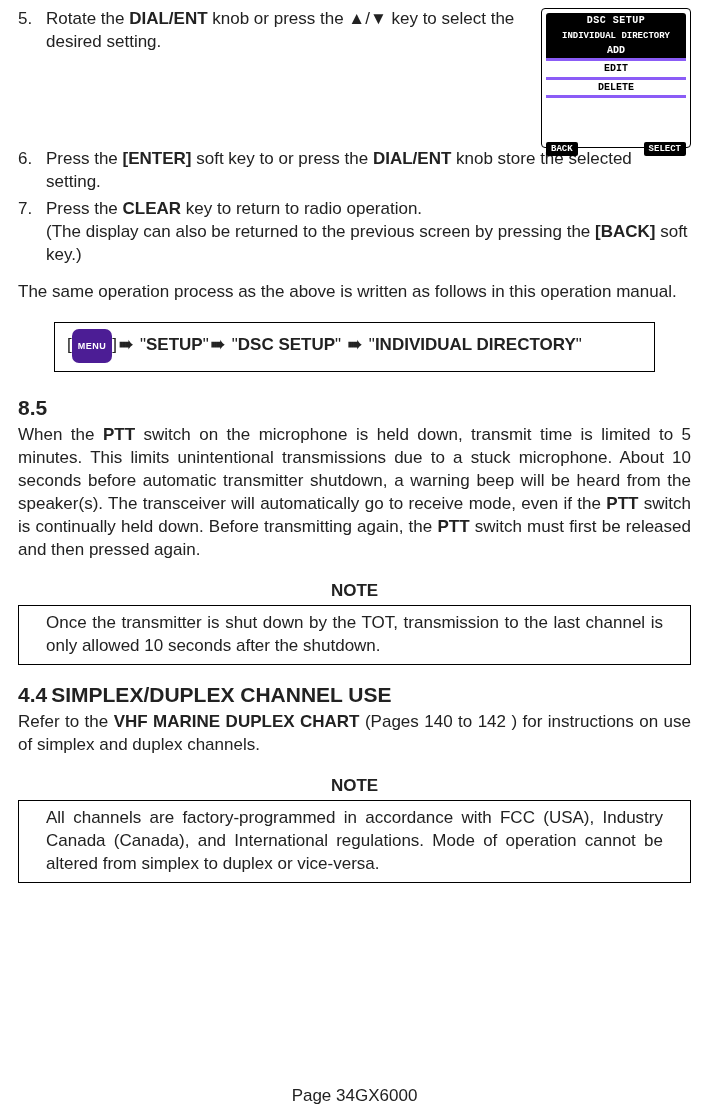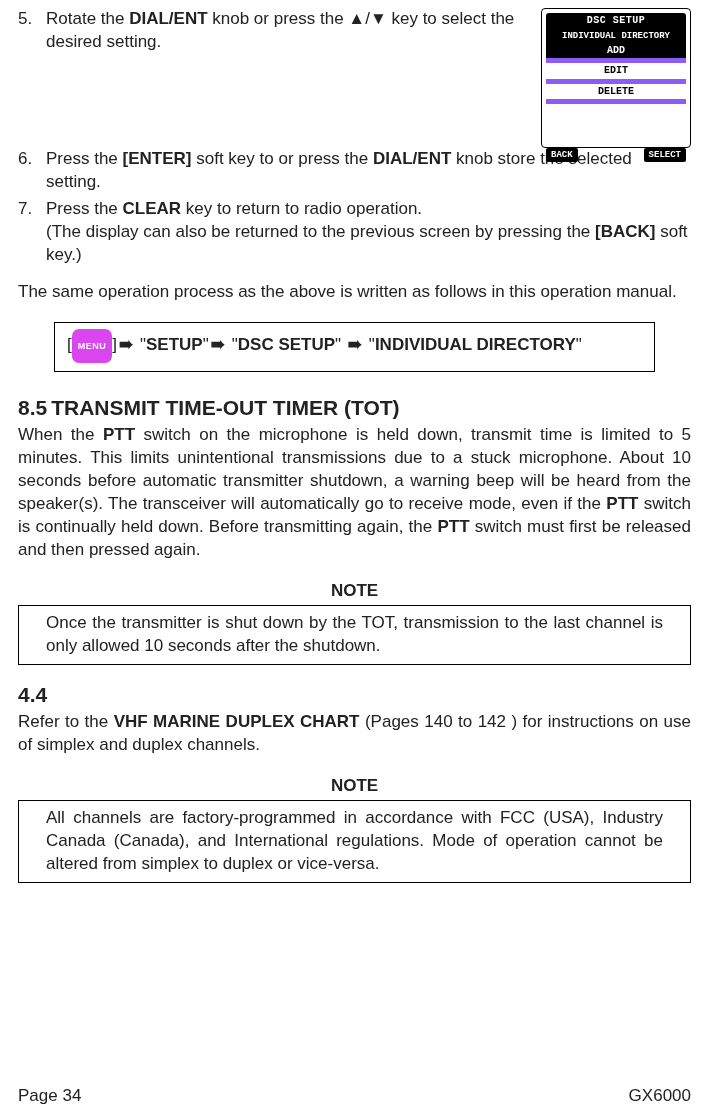--- a/index.html
+++ b/index.html
@@ -31,56 +31,56 @@
     background: #000; color: #fff; text-align: center;
     padding: 1px 0; border-radius: 3px 3px 0 0;
     letter-spacing: 0.5px; font-size: 10px;
   }
   .lcd .subtitle {
     background: #000; color: #fff; text-align: center;
     font-size: 9px; padding: 1px 0; margin-top: 0;
   }
   .lcd .item {
     text-align: center; padding: 1px 0;
-    border-bottom: 5px solid #8b5cf6; font-size: 10px;
+    border-bottom: 3px solid #8b5cf6; font-size: 10px;
   }
   .lcd .item.sel {
     background: #000; color: #fff;
   }
   .lcd .softkeys {
     display: flex; justify-content: space-between;
     position: relative; top: 44px;
   }
   .lcd .sk {
     background: #000; color: #fff; font-size: 9px;
     padding: 1px 5px; border-radius: 2px;
   }
   .lcd-inner { height: 100%; position: relative; }
 
   .breadcrumb-box {
     border: 1.5px solid #000; padding: 6px 12px 8px 12px;
     margin: 10px 36px 22px 36px;
   }
   .menu-pill {
-    display: inline-block; background: #d946ef; color: #fff;
+    display: inline-block; background: #4c1d95; color: #fff;
     font-size: 9px; font-weight: bold; padding: 11px 6px;
     border-radius: 7px; vertical-align: 1px; letter-spacing: 0.5px;
   }
   .arrow { display: inline-block; margin: 0 2px; font-weight: bold; }
 
   h2.sec { font-size: 21px; font-weight: bold; margin: 16px 0 2px 0; display: flex; gap: 4px; }
   .sec .num { }
   .para { text-align: justify; margin: 0 0 18px 0; }
 
   .note-label { text-align: center; font-weight: bold; margin: 2px 0 2px 0; }
   .note-box { border: 1.5px solid #000; padding: 6px 27px; margin: 0 0 16px 0; text-align: justify; }
 
   .footer {
     position: absolute; bottom: 10px; left: 18px; right: 18px;
-    display: flex; justify-content: space-between; align-items: baseline;
+    display: flex; justify-content: center; align-items: baseline;
     font-size: 17px;
   }
   .footer .brand {
     font-style: italic; font-weight: bold; letter-spacing: 1px;
     font-size: 19px; font-family: "Arial Black", Arial, sans-serif;
   }
   b { font-weight: bold; text-align: center; }
 
   .step-block { margin-bottom: 14px; }
 </style>
@@ -136,31 +136,31 @@
 <div class="breadcrumb-box">
   [<span class="menu-pill">MENU</span>]<span class="arrow">➠</span>
   <span>"</span><b>SETUP</b><span>"</span><span class="arrow">➠</span>
   <span>"</span><b>DSC SETUP</b><span>"</span>
   <span class="arrow">➠</span>
   <span>"</span><b>INDIVIDUAL DIRECTORY</b><span>"</span>
 </div>
 
 <h2 class="sec">
   <span class="num">8.5</span>
-  <span>TRANSMIT TIME-OUT TIMER (TOT)</span>
 </h2>
 <p class="para">
   <span>When the </span><b>PTT</b><span> switch on the microphone is held down, transmit time is limited to 5 minutes. This limits unintentional transmissions due to a stuck microphone. About 10 seconds before automatic transmitter shutdown, a warning beep will be heard from the speaker(s). The transceiver will automatically go to receive mode, even if the </span><b>PTT</b><span> switch is continually held down. Before transmitting again, the </span><b>PTT</b><span> switch must first be released and then pressed again.</span>
 </p>
 
 <div class="note-label">NOTE</div>
 <div class="note-box">Once the transmitter is shut down by the TOT, transmission to the last channel is only allowed 10 seconds after the shutdown.</div>
 
 <h2 class="sec">
   <span class="num">4.4</span>
+  <span>SIMPLEX/DUPLEX CHANNEL USE</span>
 </h2>
 <p class="para">
   <span>Refer to the </span><b>VHF MARINE DUPLEX CHART</b><span> (Pages 140 to 142 ) for instructions on use of simplex and duplex channels.</span>
 </p>
 
 <div class="note-label">NOTE</div>
 <div class="note-box">All channels are factory-programmed in accordance with FCC (USA), Industry Canada (Canada), and International regulations. Mode of operation cannot be altered from simplex to duplex or vice-versa.</div>
 
 <div class="footer">
   <span>Page 34</span>

